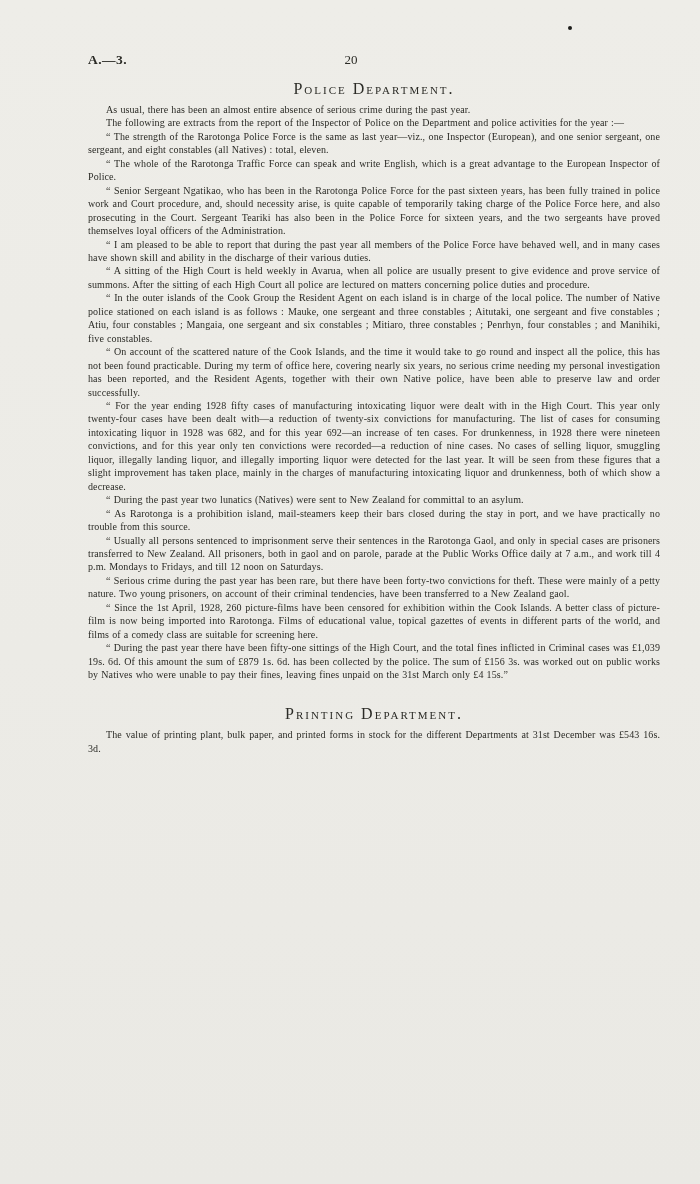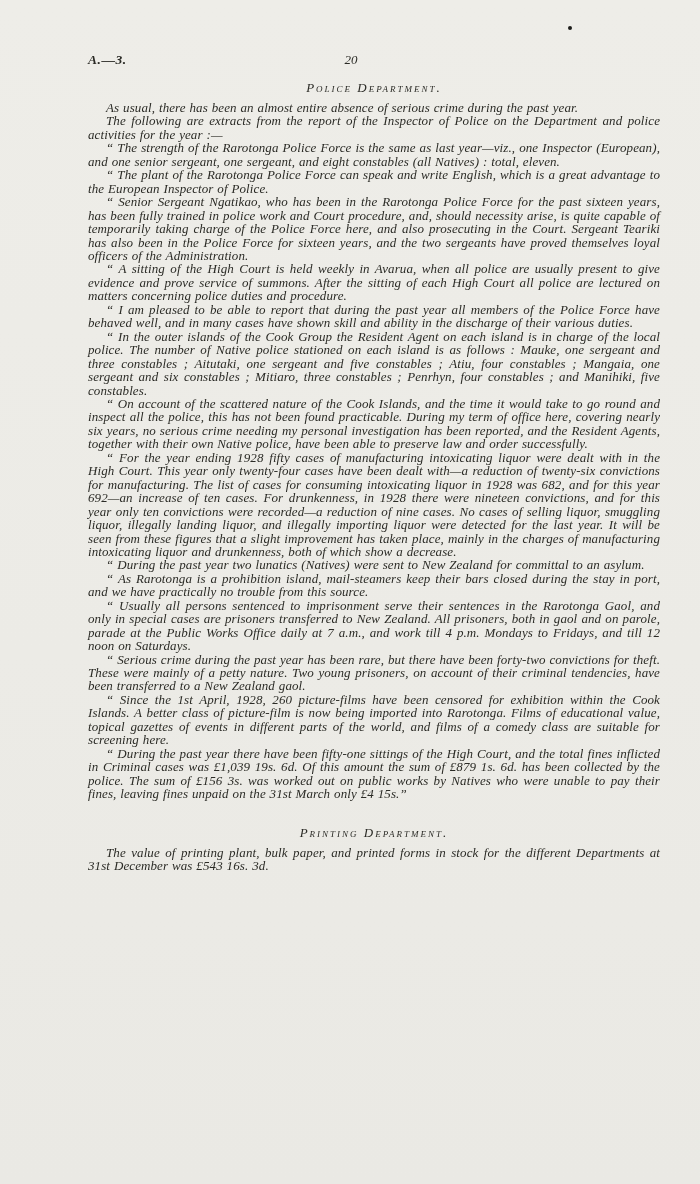--- a/index.html
+++ b/index.html
@@ -25,21 +25,20 @@
     width: 4px;
     height: 4px;
     border-radius: 50%;
     background: #1d1d1a;
   }
   .content {
     position: absolute;
     top: 52px;
     left: 88px;
     width: 572px;
-    font-style: italic;
   }
   .page-header {
     position: relative;
     height: 18px;
     margin-bottom: 6px;
   }
   .header-left {
     position: absolute;
     left: 0;
     top: 0;
@@ -50,34 +49,34 @@
   .page-number {
     position: absolute;
     left: 0;
     right: 46px;
     top: 0;
     text-align: center;
     font-size: 13px;
   }
   .section-title {
     text-align: center;
-    font-size: 13px;
+    font-size: 16px;
     font-weight: normal;
     font-variant: small-caps;
     letter-spacing: 2px;
     margin: 10px 0 5px 0;
   }
   .section-title.second {
     margin-top: 24px;
   }
   .body-text p {
     margin: 0;
     text-indent: 18px;
     text-align: justify;
-    font-size: 13px;
+    font-size: 10px;
     line-height: 13.45px;
     letter-spacing: 0.1px;
     word-spacing: 0.5px;
   }
 </style>
 </head>
 <body>
 
 <div class="page">
   <span class="ink-dot"></span>
@@ -87,24 +86,24 @@
     <div class="page-header">
       <span class="header-left">A.—3.</span>
       <span class="page-number">20</span>
     </div>
 
     <div class="section body-text">
       <h2 class="section-title">Police Department.</h2>
       <p>As usual, there has been an almost entire absence of serious crime during the past year.</p>
       <p>The following are extracts from the report of the Inspector of Police on the Department and police activities for the year :—</p>
       <p>“ The strength of the Rarotonga Police Force is the same as last year—viz., one Inspector (European), and one senior sergeant, one sergeant, and eight constables (all Natives) : total, eleven.</p>
-      <p>“ The plant of the Rarotonga Police Force can speak and write English, which is a great advantage to the European Inspector of Police.</p>
+      <p>“ The whole of the Rarotonga Traffic Force can speak and write English, which is a great advantage to the European Inspector of Police.</p>
       <p>“ Senior Sergeant Ngatikao, who has been in the Rarotonga Police Force for the past sixteen years, has been fully trained in police work and Court procedure, and, should necessity arise, is quite capable of temporarily taking charge of the Police Force here, and also prosecuting in the Court. Sergeant Teariki has also been in the Police Force for sixteen years, and the two sergeants have proved themselves loyal officers of the Administration.</p>
+      <p>“ I am pleased to be able to report that during the past year all members of the Police Force have behaved well, and in many cases have shown skill and ability in the discharge of their various duties.</p>
       <p>“ A sitting of the High Court is held weekly in Avarua, when all police are usually present to give evidence and prove service of summons.  After the sitting of each High Court all police are lectured on matters concerning police duties and procedure.</p>
-      <p>“ I am pleased to be able to report that during the past year all members of the Police Force have behaved well, and in many cases have shown skill and ability in the discharge of their various duties.</p>
       <p>“ In the outer islands of the Cook Group the Resident Agent on each island is in charge of the local police.  The number of Native police stationed on each island is as follows : Mauke, one sergeant and three constables ;  Aitutaki, one sergeant and five constables ;  Atiu, four constables ;  Mangaia, one sergeant and six constables ;  Mitiaro, three constables ;  Penrhyn, four constables ;  and Manihiki, five constables.</p>
       <p>“ On account of the scattered nature of the Cook Islands, and the time it would take to go round and inspect all the police, this has not been found practicable.  During my term of office here, covering nearly six years, no serious crime needing my personal investigation has been reported, and the Resident Agents, together with their own Native police, have been able to preserve law and order successfully.</p>
       <p>“ For the year ending 1928 fifty cases of manufacturing intoxicating liquor were dealt with in the High Court.  This year only twenty-four cases have been dealt with—a reduction of twenty-six convictions for manufacturing.  The list of cases for consuming intoxicating liquor in 1928 was 682, and for this year 692—an increase of ten cases.  For drunkenness, in 1928 there were nineteen convictions, and for this year only ten convictions were recorded—a reduction of nine cases.  No cases of selling liquor, smuggling liquor, illegally landing liquor, and illegally importing liquor were detected for the last year.  It will be seen from these figures that a slight improvement has taken place, mainly in the charges of manufacturing intoxicating liquor and drunkenness, both of which show a decrease.</p>
       <p>“ During the past year two lunatics (Natives) were sent to New Zealand for committal to an asylum.</p>
       <p>“ As Rarotonga is a prohibition island, mail-steamers keep their bars closed during the stay in port, and we have practically no trouble from this source.</p>
       <p>“ Usually all persons sentenced to imprisonment serve their sentences in the Rarotonga Gaol, and only in special cases are prisoners transferred to New Zealand.  All prisoners, both in gaol and on parole, parade at the Public Works Office daily at 7 a.m., and work till 4 p.m. Mondays to Fridays, and till 12 noon on Saturdays.</p>
       <p>“ Serious crime during the past year has been rare, but there have been forty-two convictions for theft.  These were mainly of a petty nature.  Two young prisoners, on account of their criminal tendencies, have been transferred to a New Zealand gaol.</p>
       <p>“ Since the 1st April, 1928, 260 picture-films have been censored for exhibition within the Cook Islands.  A better class of picture-film is now being imported into Rarotonga.  Films of educational value, topical gazettes of events in different parts of the world, and films of a comedy class are suitable for screening here.</p>
       <p>“ During the past year there have been fifty-one sittings of the High Court, and the total fines inflicted in Criminal cases was £1,039 19s. 6d.  Of this amount the sum of £879 1s. 6d. has been collected by the police.  The sum of £156 3s. was worked out on public works by Natives who were unable to pay their fines, leaving fines unpaid on the 31st March only £4 15s.”</p>
     </div>

